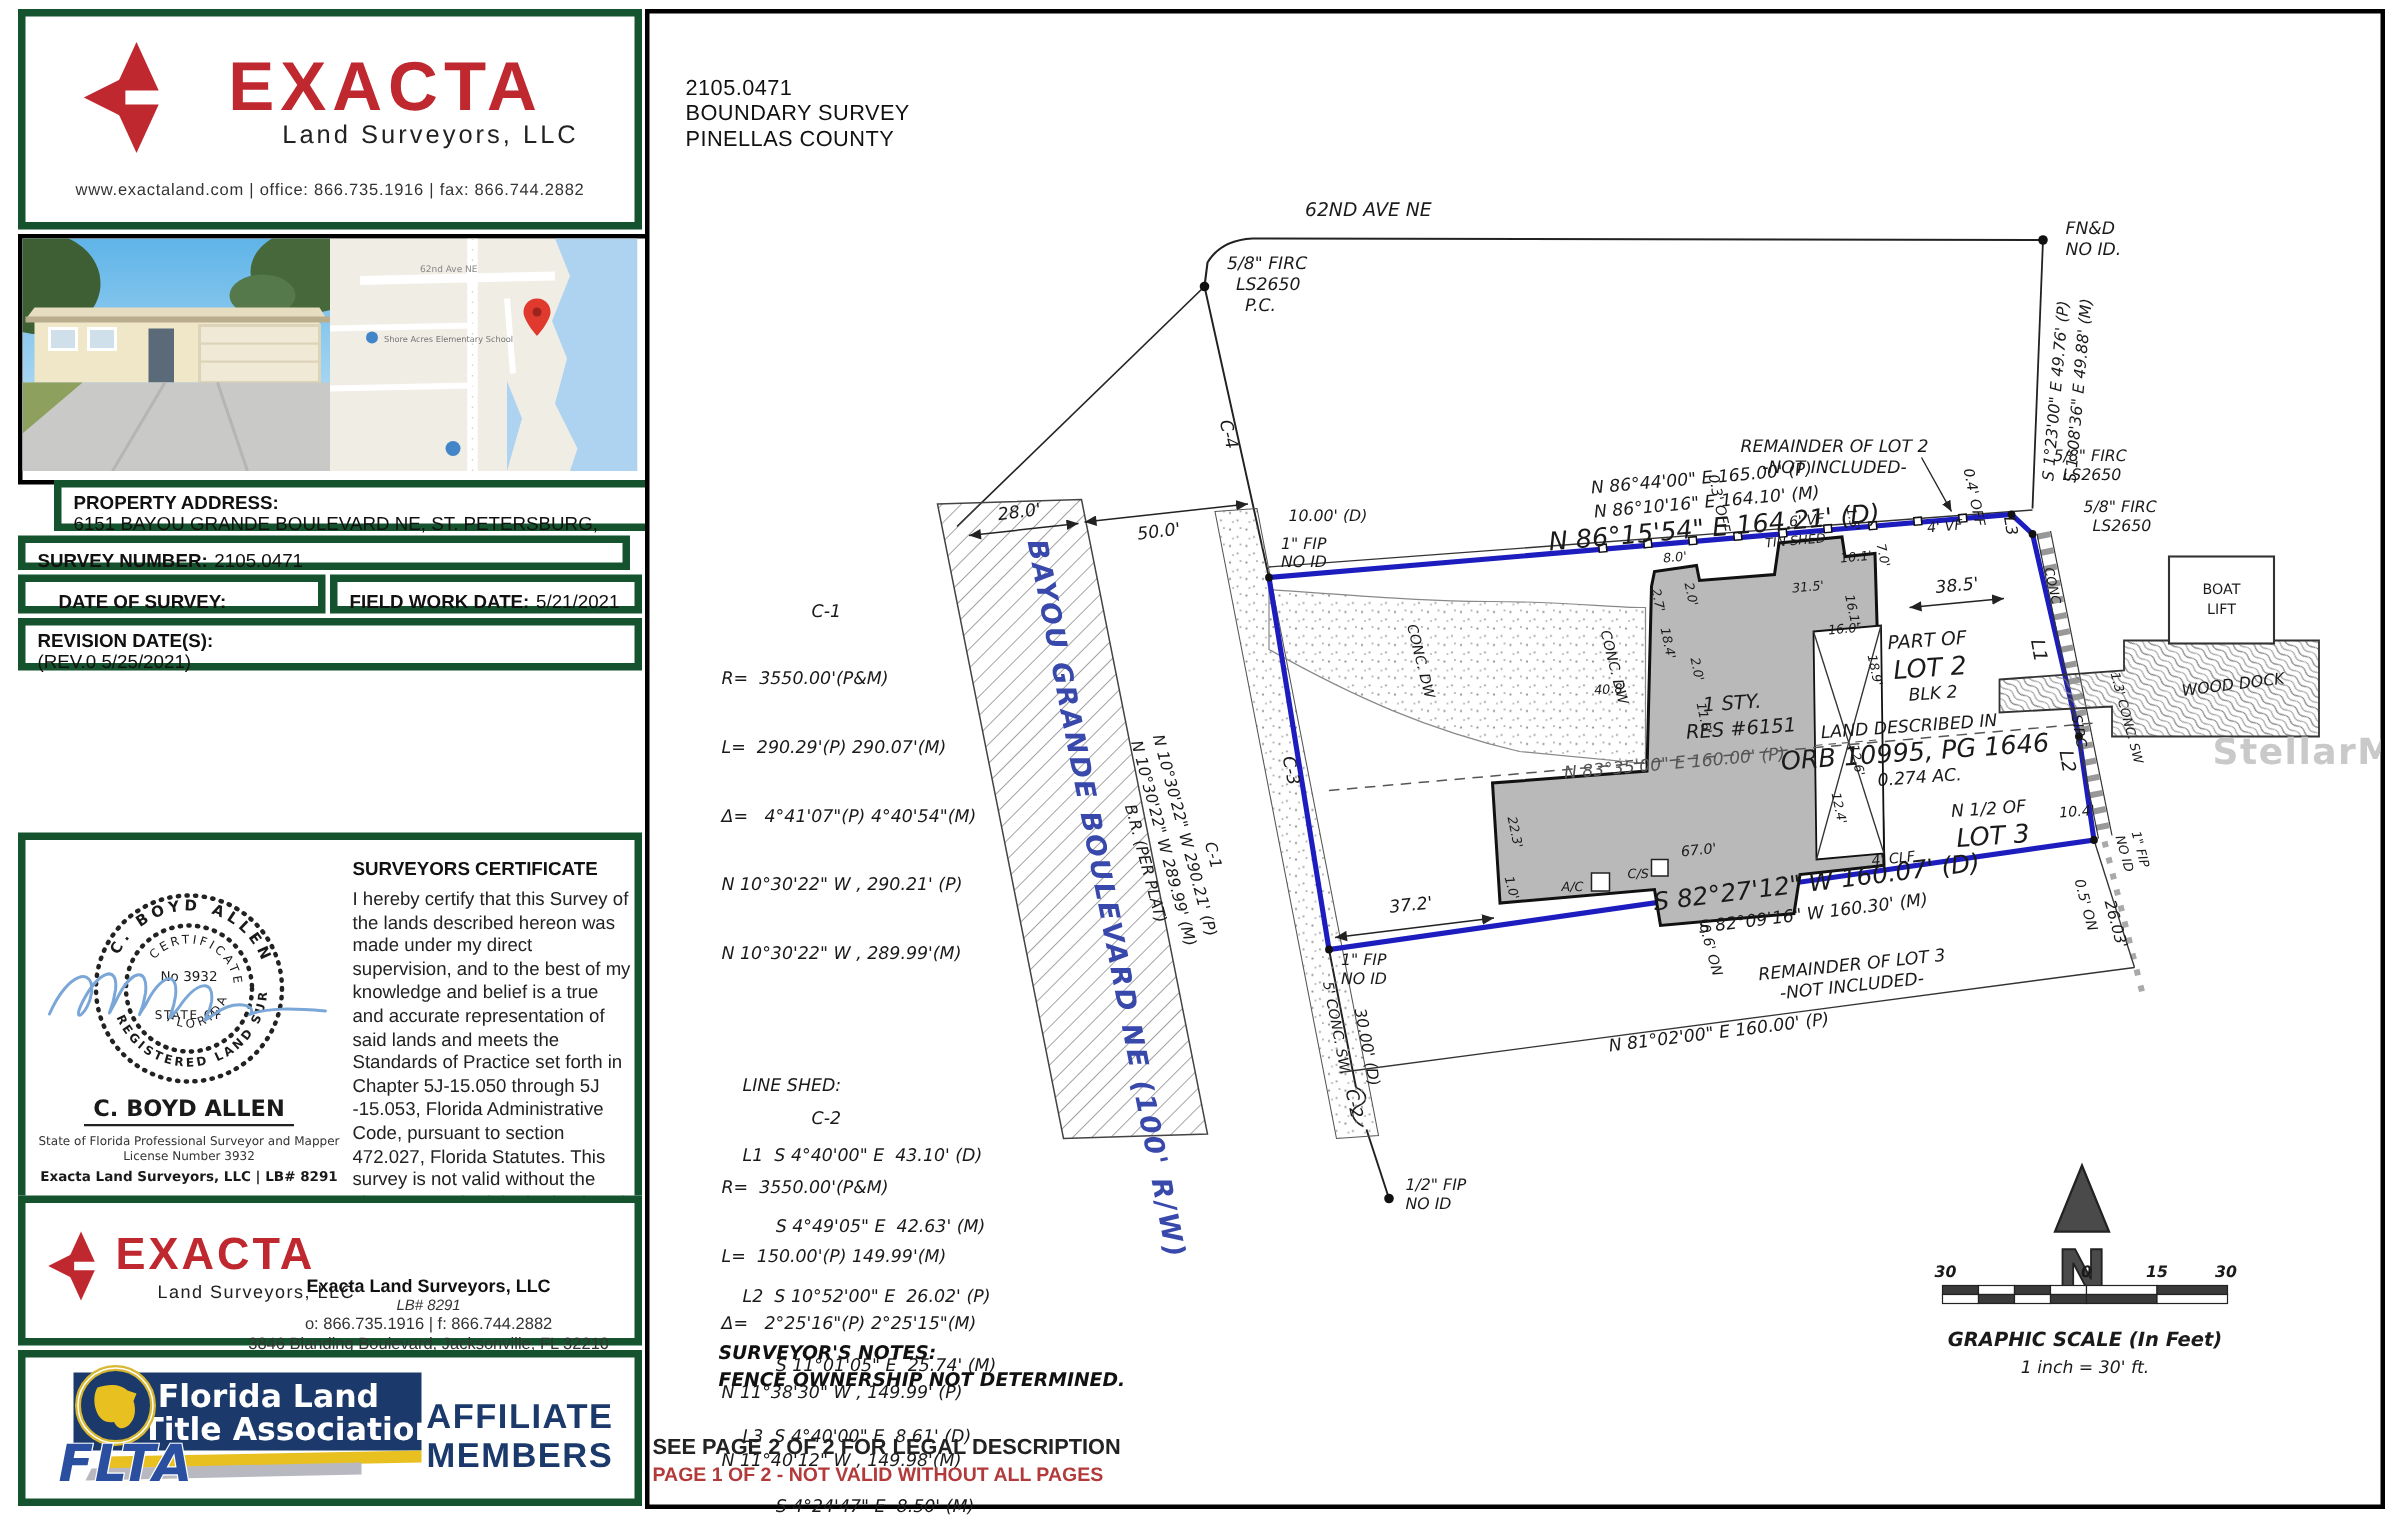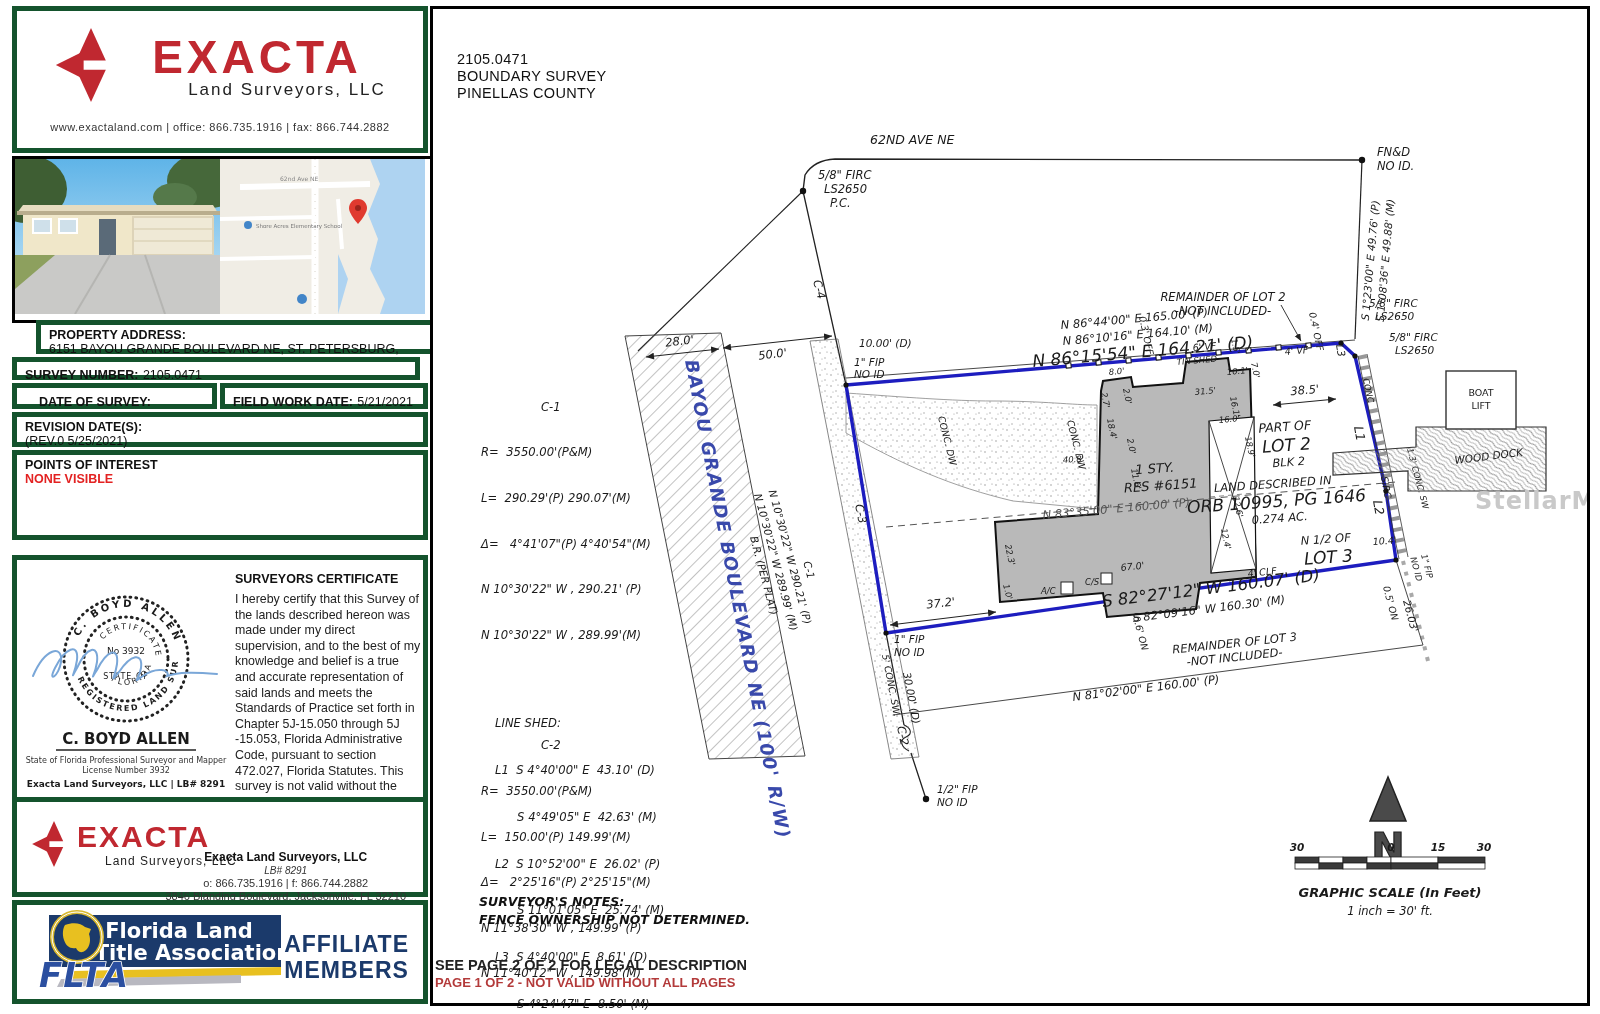--- a/index.html
+++ b/index.html
@@ -133,24 +133,20 @@
       <span class="field-value">05/25/21</span>
     </div>
     <div class="box field-box2">
       <span class="field-label">FIELD WORK DATE:</span>
       <span class="field-value">5/21/2021</span>
     </div>
     <div class="box rev-box">
       <div class="field-label">REVISION DATE(S):</div>
       <div class="field-value">(REV.0  5/25/2021)</div>
     </div>
-    <div class="box poi-box">
-      <div class="field-label">POINTS OF INTEREST</div>
-      <div class="poi-val">NONE VISIBLE</div>
-    </div>
 
     <div class="box cert-box">
       <div class="cert-title">SURVEYORS CERTIFICATE</div>
       <div class="cert-body">I hereby certify that this Survey of the lands described hereon was made under my direct supervision, and to the best of my knowledge and belief is a true and accurate representation of said lands and meets the Standards of Practice set forth in Chapter 5J-15.050 through 5J -15.053, Florida Administrative Code, pursuant to section 472.027, Florida Statutes. This survey is not valid without the signature and original raised seal of a Florida licensed surveyor and mapper, except when the electronic signature and seal of a Florida licensed surveyor and mapper is affixed hereto.</div>
       <svg width="210" height="242" viewBox="0 0 210 242" style="position:absolute;left:4px;top:4px">
         <defs>
           <path id="arcTop" d="M105,95 m-52,0 a52,52 0 1 1 104,0" fill="none"></path>
           <path id="arcBot" d="M105,95 m-52,0 a52,52 0 0 0 104,0" fill="none"></path>
           <path id="arcCert" d="M105,95 m-30,0 a30,30 0 1 1 60,0" fill="none"></path>
           <path id="arcFla" d="M105,95 m-26,0 a26,26 0 0 0 52,0" fill="none"></path>

